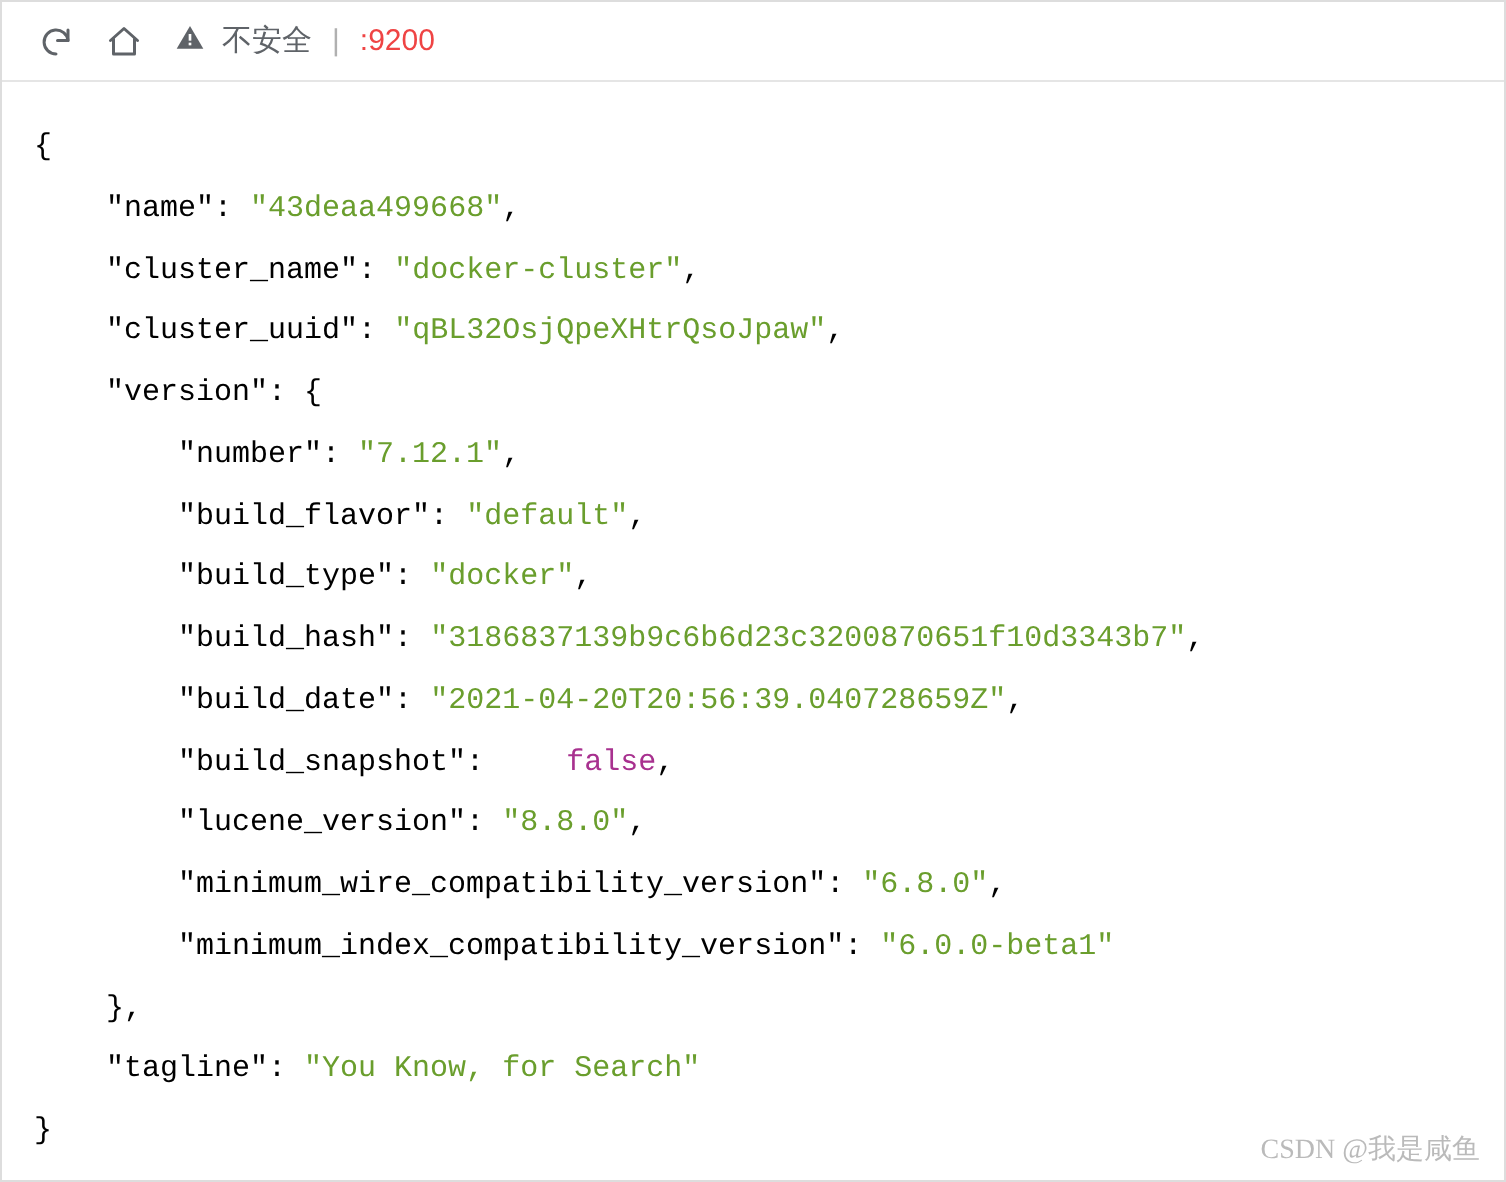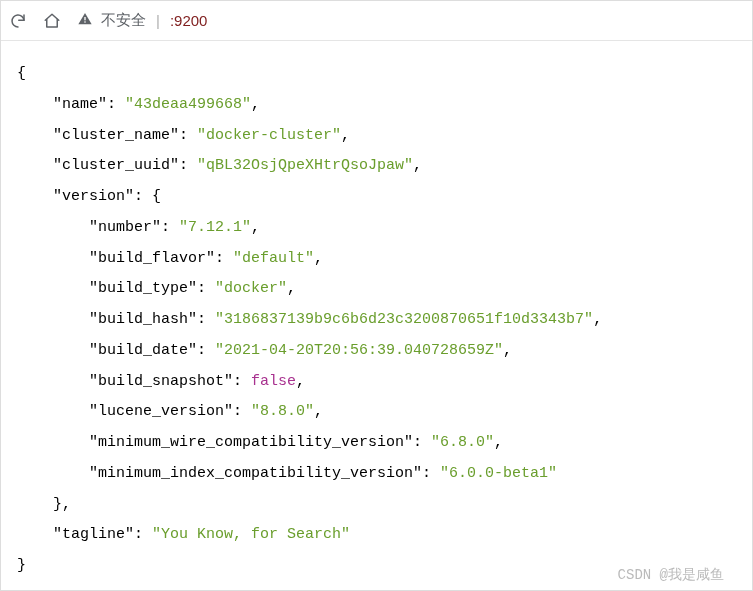--- a/index.html
+++ b/index.html
@@ -9,21 +9,21 @@
       width: 753px;
       height: 591px;
       position: relative;
       overflow:hidden;
       border: 1px solid #ddd;
     }
     .url-bar {
       display: flex;
       align-items: center;
       height: 40px;
-      padding: 0 8px;
+      padding: 0 18px;
       gap: 16px;
       border-bottom: 1px solid #e5e5e5;
       background: #fff;
     }
     .icon-btn {
       width: 18px;
       height: 18px;
       display: flex;
       align-items: center;
       justify-content: center;
@@ -35,44 +35,44 @@
       display: flex;
       align-items: center;
       gap: 8px;
       font-size: 15px;
       color: #5f6368;
       font-family: "Microsoft YaHei", Arial, sans-serif;
     }
     .warn-icon svg { width: 16px; height: 16px; fill: #5f6368; }
     .divider { color: #b0b0b0; margin: 0 2px; }
     .url-text { color: #202124; font-family: Arial, sans-serif; }
-    .url-port { color: #7f1d1d; }
+    .url-port { color: #ef4444; }
     .json-view {
       padding: 18px 16px;
       font-size: 15px;
       line-height: 2.05;
       white-space: pre;
       color: #000;
     }
     .jkey { color: #333; }
     .jstr { color: #6a9a2b; }
     .jbool { color: #a31515; }
-    .jbool { color: #b22f8f; }
+    .jbool { color: #b22f8f; margin-left: 32px; }
     .jbool { color: #aa1c8c; }
     .json-view { color: #000; }
     .jkey { color: #000; }
     .jkey { } 
     .jstr { color: #6a9e2d; }
     .jbool { color: #a8318f; }
     .watermark {
       position: absolute;
-      right: 28px;
+      right: 12px;
       bottom: 6px;
       color: rgba(130,130,130,0.55);
-      font-family: Liberation Mono, monospace;
+      font-family: Liberation Serif, serif;
       font-size: 14px;
       pointer-events: none;
     }
   </style>
 </head>
 <body>
 
 <div class="url-bar">
   <div class="icon-btn">
     <svg viewBox="0 0 24 24">

